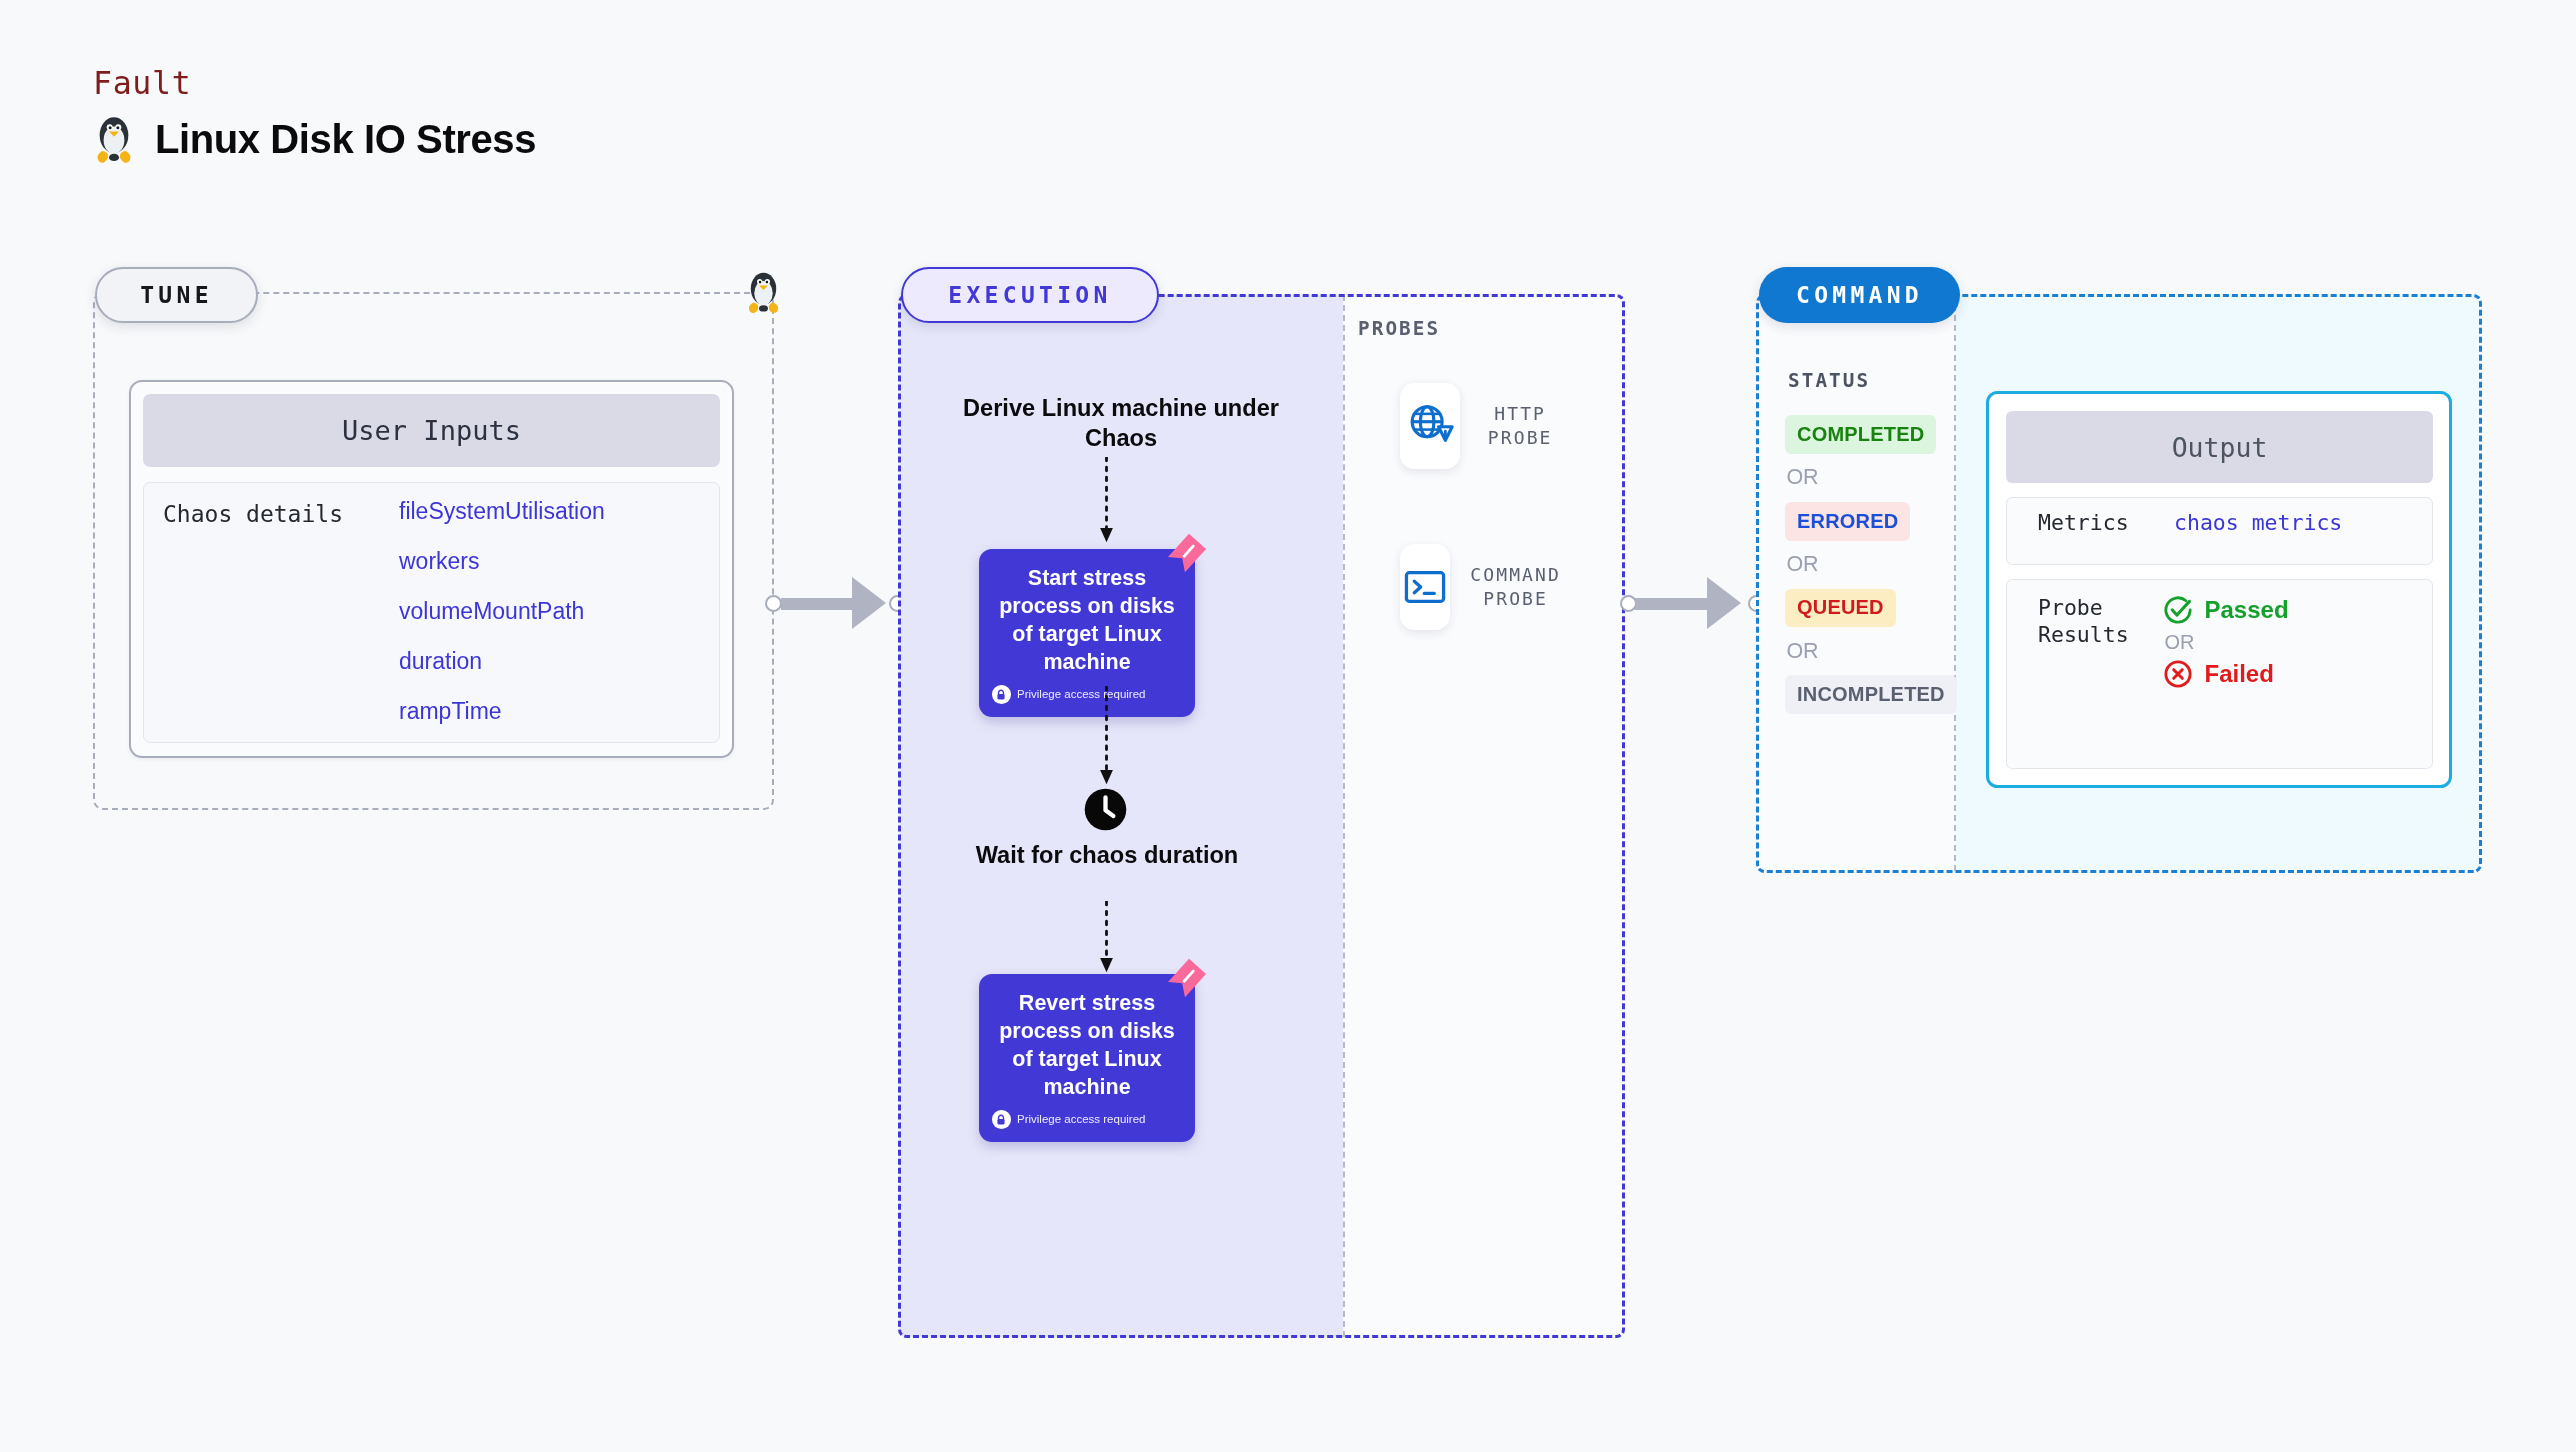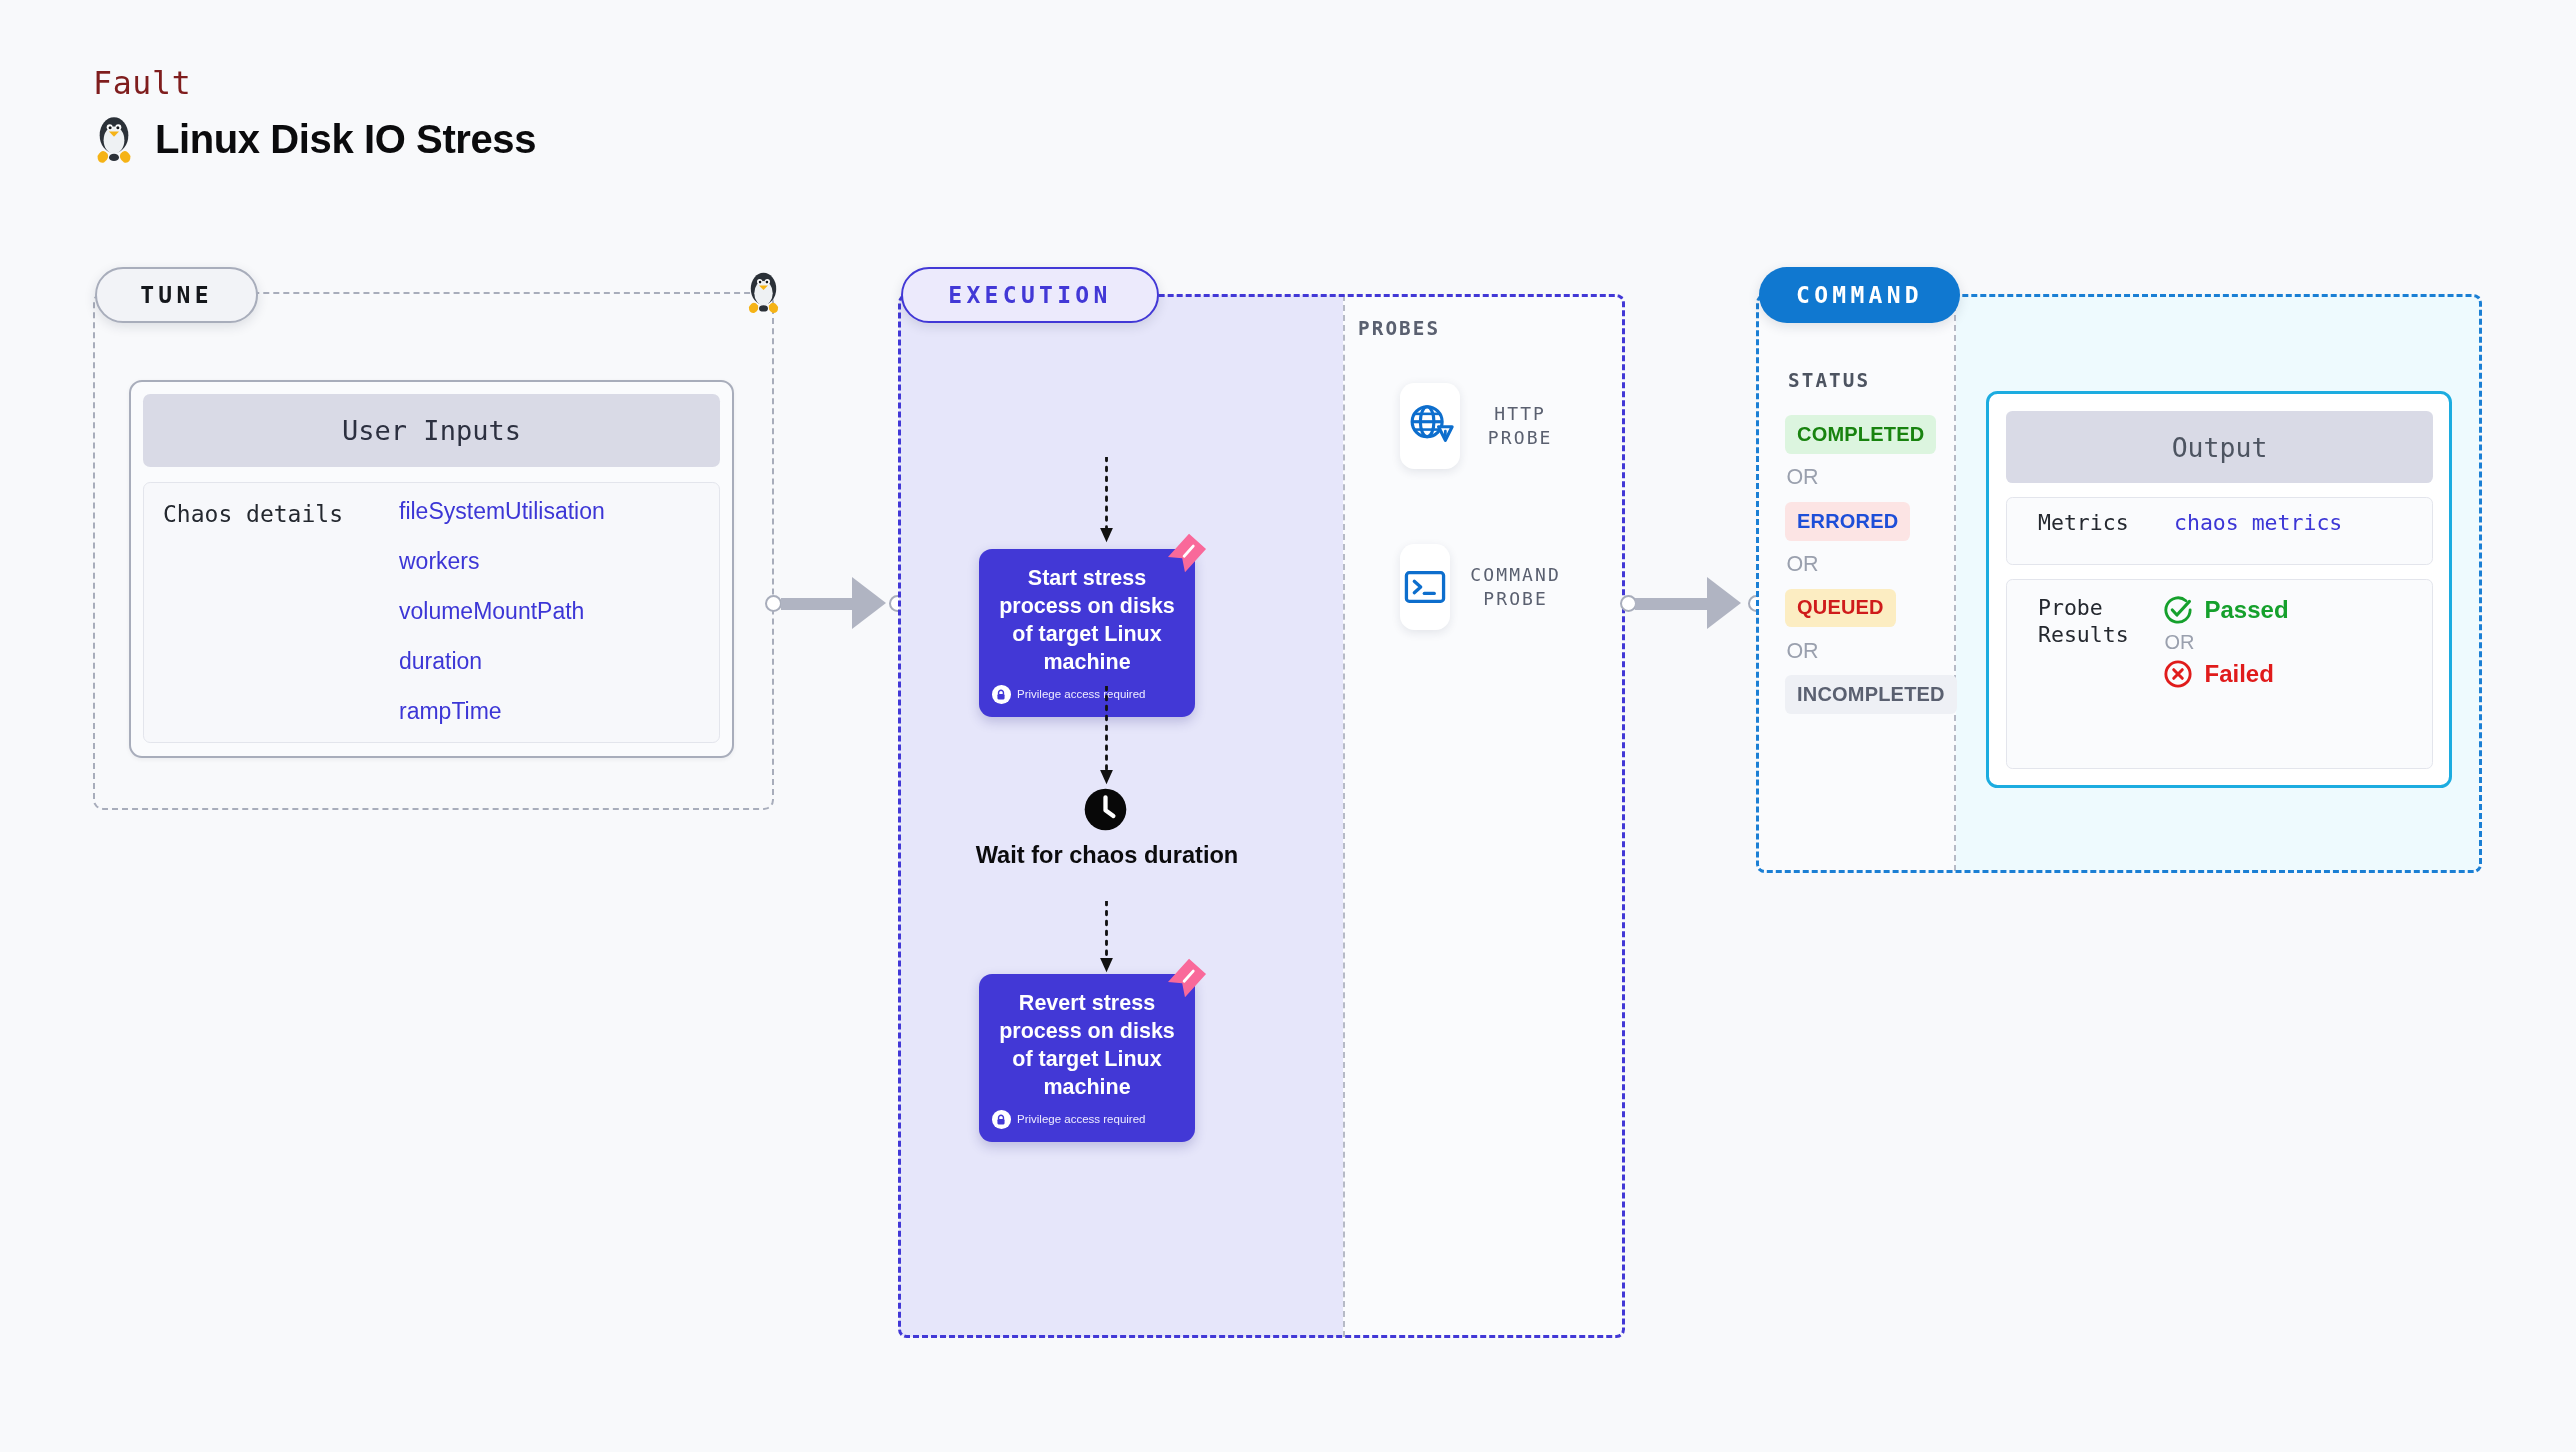--- a/index.html
+++ b/index.html
@@ -332,20 +332,21 @@
     <div class="conn-bar" style="left:781px; top:598px; width:93px;"></div>
     <div class="conn-head" style="left:852px; top:577px;"></div>
     <div class="conn-dot" style="left:889px; top:595px;"></div>
   </div>
 
   <div id="exec-fill"></div>
   <div id="probes-fill"></div>
   <div class="sec" id="exec-sec"></div>
   <div class="sec-badge" id="exec-badge">EXECUTION</div>
 
+  <div class="exec-head-text">Derive Linux machine under Chaos</div>
 
   <svg style="position:absolute; left:1098px; top:457px;" width="17" height="87" viewBox="0 0 24 122">
     <line x1="12" y1="0" x2="12" y2="102" stroke="#111" stroke-width="4" stroke-dasharray="5,9" stroke-linecap="round"></line>
     <path d="M3 100 L21 100 L12 120 Z" fill="#111"></path>
   </svg>
 
   <div class="node" id="node-start">
     <svg class="ribbon" viewBox="0 0 56 56">
       <g transform="rotate(42 28 28)">
         <path d="M12 6 H44 V50 L28 38 L12 50 Z" fill="#f9699a"></path>

